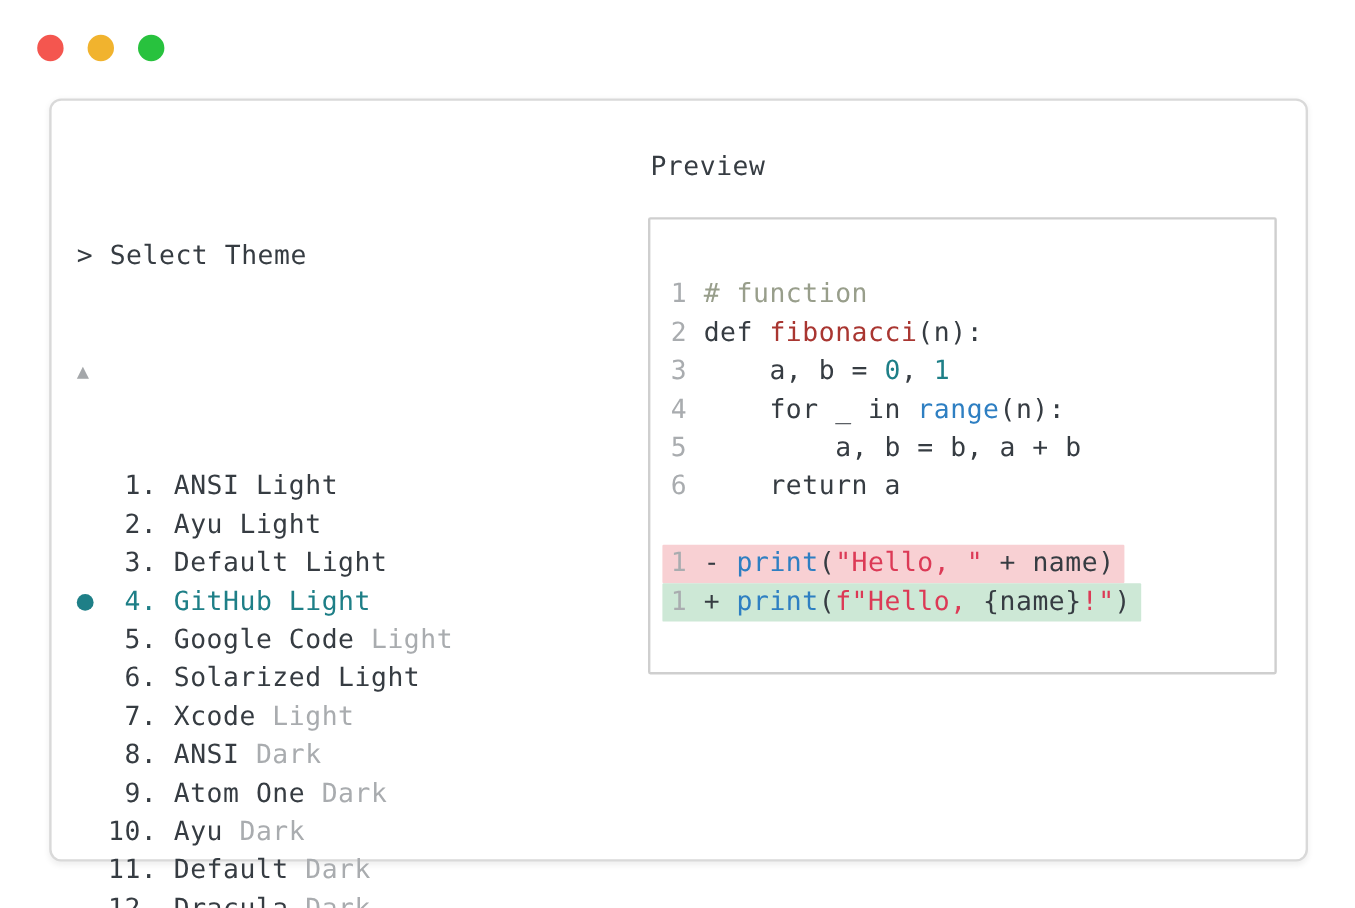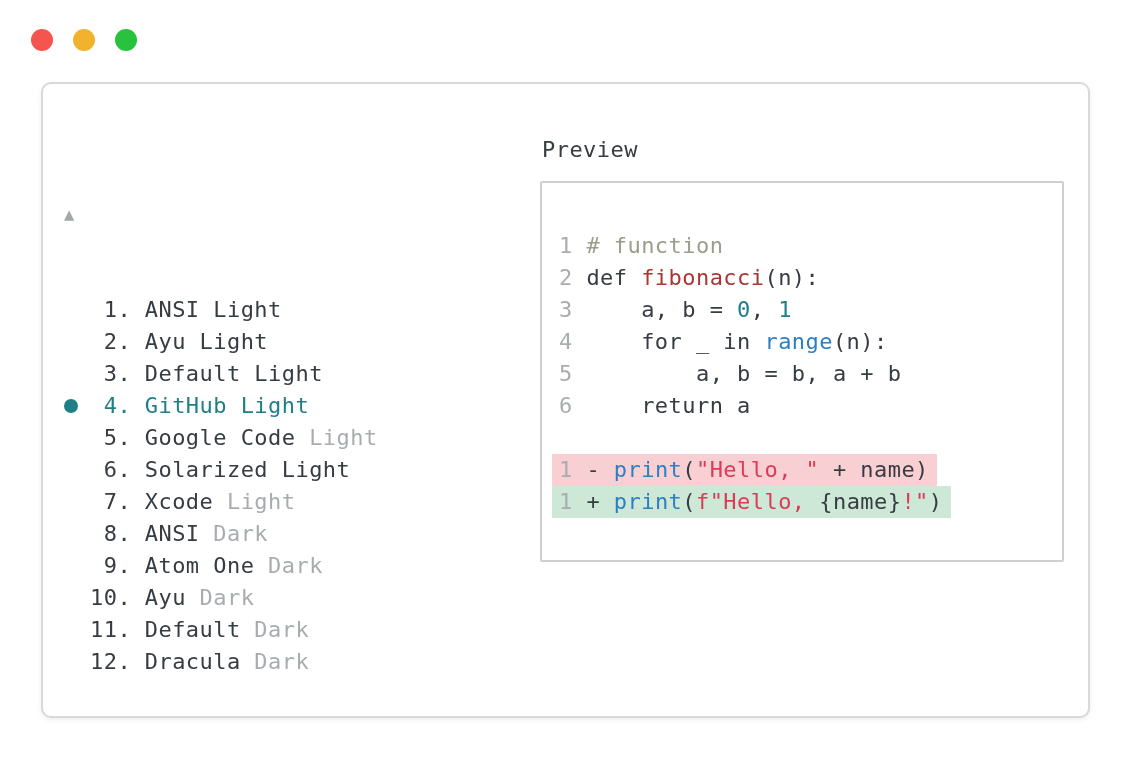--- a/index.html
+++ b/index.html
@@ -26,21 +26,21 @@
   .prompt{color:var(--text_dark)}
   .arrow{font-size:17px;line-height:32px;letter-spacing:0}
   .arrow.up{color:#a4a7aa}
   .trow{position:relative;height:32px}
   .gut{display:inline-block;width:26px;position:relative;height:32px;vertical-align:top}
   .gut .sel-dot{position:absolute;left:0;top:9px;width:14px;height:14px;border-radius:50%;background:var(--accent_teal)}
   .t-num,.t-name{color:var(--text_dark)}
   .t-muted{color:var(--text_gray)}
   .trow.sel .t-num,.trow.sel .t-name{color:var(--accent_teal)}
   
-  .preview-label{position:absolute;left:499px;top:50px}
+  .preview-label{position:absolute;left:499px;top:40px}
   .preview-box{position:absolute;left:497px;top:97px;width:524px;height:381px;
                border:2px solid #cfcfcf;border-radius:2px;background:#fff;overflow:hidden}
   .code{padding:47px 16px 0 17px}
   .cline{height:32px}
   .tok-ln{color:var(--text_gray)} .tok-tx{color:var(--text_dark)} .tok-cm{color:var(--comment)}
   .tok-fn{color:var(--func_red)} .tok-num{color:var(--accent_teal)} .tok-call{color:var(--call_blue)}
   .tok-str{color:var(--string_red)}
   .hl{display:inline-block;padding:0 8px 0 7px;margin-left:-7px;border-radius:1px;line-height:32px}
   .hl-red{background:var(--diff_del_bg)} .hl-green{background:var(--diff_add_bg)}
   
@@ -53,20 +53,21 @@
 
   <div class="traffic">
     <span class="dot red"></span>
     <span class="dot yellow"></span>
     <span class="dot green"></span>
   </div>
 
   <div class="panel">
 
     <div class="left-col mono">
+      <div class="prompt">&gt; Select Theme</div>
       <div class="arrow up">▲</div>
       <div id="theme-list"><div class="trow"><span class="gut"></span><span class="t-num"> 1.</span><span class="t-name"> ANSI Light</span></div><div class="trow"><span class="gut"></span><span class="t-num"> 2.</span><span class="t-name"> Ayu Light</span></div><div class="trow"><span class="gut"></span><span class="t-num"> 3.</span><span class="t-name"> Default Light</span></div><div class="trow sel"><span class="gut"><span class="sel-dot"></span></span><span class="t-num"> 4.</span><span class="t-name"> GitHub Light</span></div><div class="trow"><span class="gut"></span><span class="t-num"> 5.</span><span class="t-name"> Google Code</span><span class="t-muted"> Light</span></div><div class="trow"><span class="gut"></span><span class="t-num"> 6.</span><span class="t-name"> Solarized Light</span></div><div class="trow"><span class="gut"></span><span class="t-num"> 7.</span><span class="t-name"> Xcode</span><span class="t-muted"> Light</span></div><div class="trow"><span class="gut"></span><span class="t-num"> 8.</span><span class="t-name"> ANSI</span><span class="t-muted"> Dark</span></div><div class="trow"><span class="gut"></span><span class="t-num"> 9.</span><span class="t-name"> Atom One</span><span class="t-muted"> Dark</span></div><div class="trow"><span class="gut"></span><span class="t-num">10.</span><span class="t-name"> Ayu</span><span class="t-muted"> Dark</span></div><div class="trow"><span class="gut"></span><span class="t-num">11.</span><span class="t-name"> Default</span><span class="t-muted"> Dark</span></div><div class="trow"><span class="gut"></span><span class="t-num">12.</span><span class="t-name"> Dracula</span><span class="t-muted"> Dark</span></div></div>
       
     </div>
 
     <div class="preview-label mono">Preview</div>
 
     <div class="preview-box">
       <div id="code" class="code mono"><div class="cline"><span class="tok-ln">1 </span><span class="tok-cm"># function</span></div><div class="cline"><span class="tok-ln">2 </span><span class="tok-tx">def </span><span class="tok-fn">fibonacci</span><span class="tok-tx">(n):</span></div><div class="cline"><span class="tok-ln">3 </span><span class="tok-tx">    a, b = </span><span class="tok-num">0</span><span class="tok-tx">, </span><span class="tok-num">1</span></div><div class="cline"><span class="tok-ln">4 </span><span class="tok-tx">    for _ in </span><span class="tok-call">range</span><span class="tok-tx">(n):</span></div><div class="cline"><span class="tok-ln">5 </span><span class="tok-tx">        a, b = b, a + b</span></div><div class="cline"><span class="tok-ln">6 </span><span class="tok-tx">    return a</span></div><div class="cline"></div><div class="cline"><span class="hl hl-red"><span class="tok-ln">1</span><span class="tok-tx"> - </span><span class="tok-call">print</span><span class="tok-tx">(</span><span class="tok-str">"Hello, "</span><span class="tok-tx"> + name)</span></span></div><div class="cline"><span class="hl hl-green"><span class="tok-ln">1</span><span class="tok-tx"> + </span><span class="tok-call">print</span><span class="tok-tx">(</span><span class="tok-str">f"Hello, </span><span class="tok-tx">{name}</span><span class="tok-str">!"</span><span class="tok-tx">)</span></span></div></div>
     </div>

